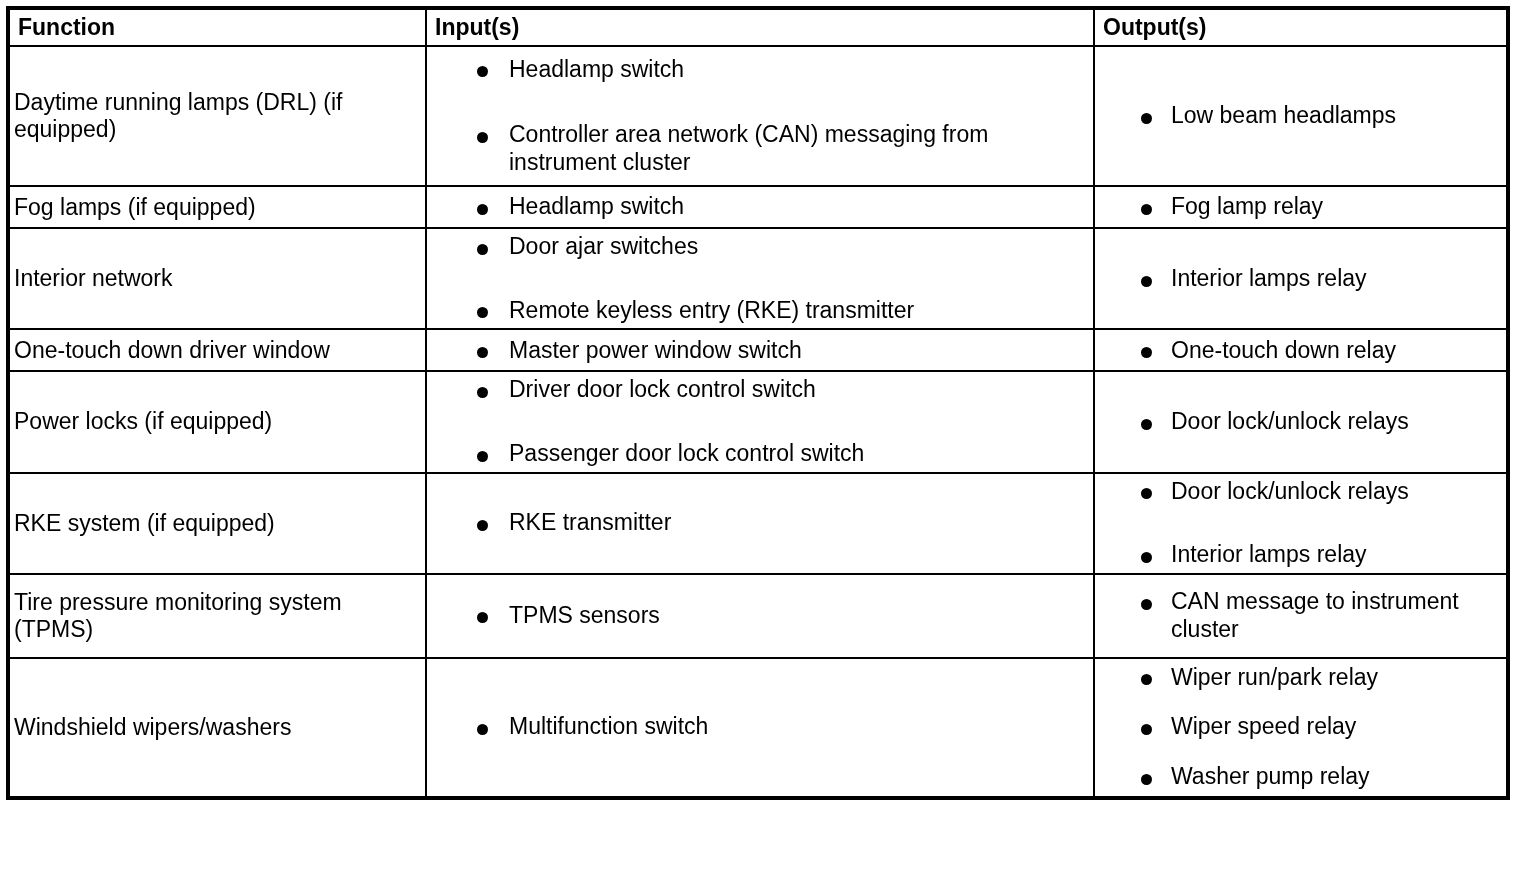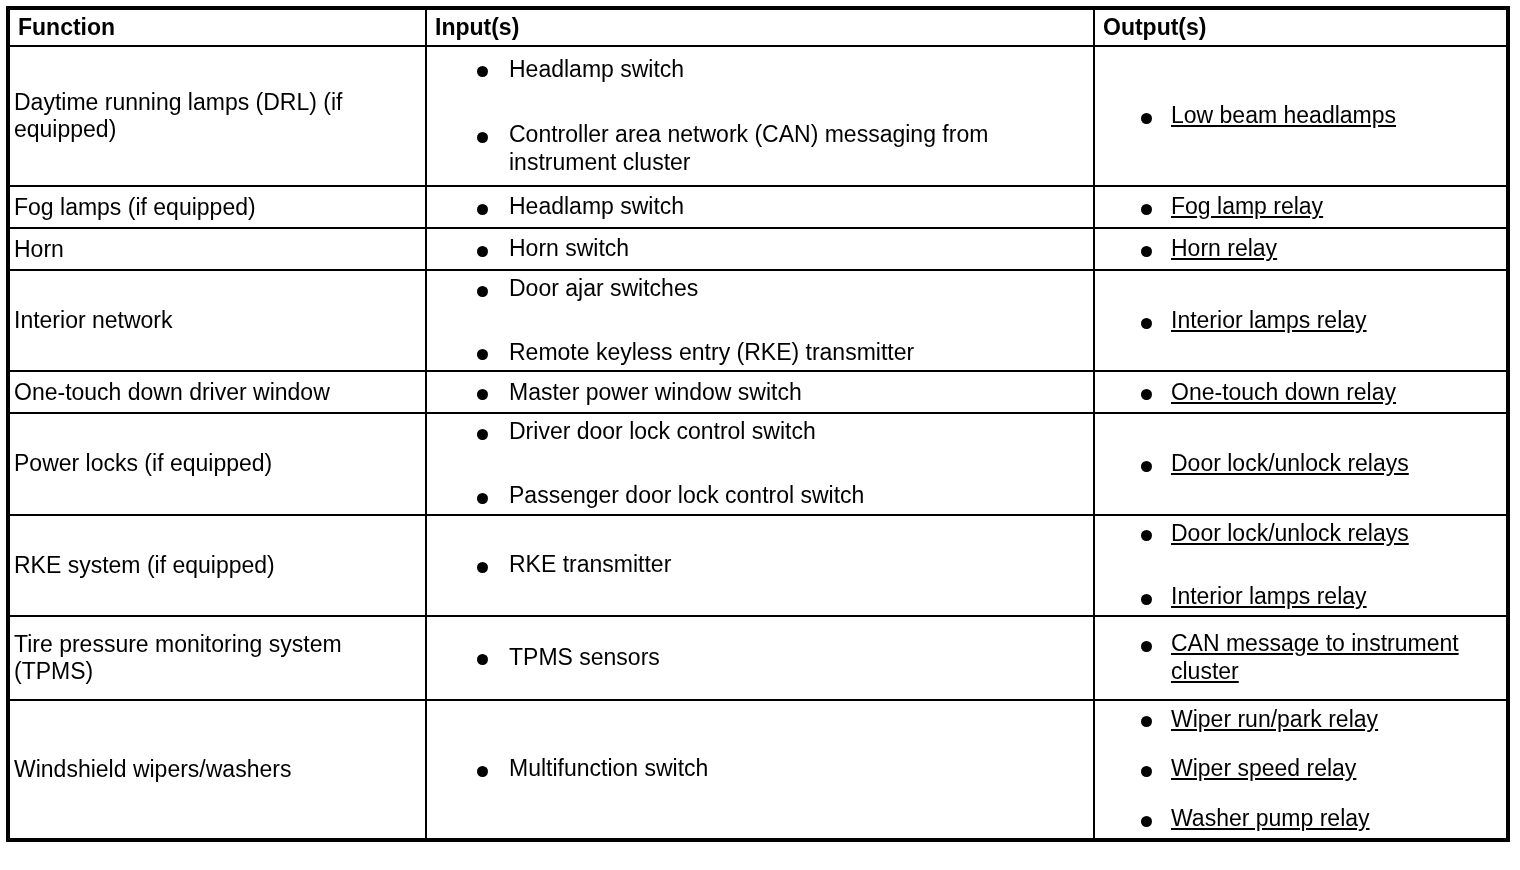--- a/index.html
+++ b/index.html
@@ -79,21 +79,21 @@
     top: 0.46em;
     width: 11px;
     height: 11px;
     background: #000000;
     border-radius: 50%;
   }
   ul.blist li .btext {
     display: block;
   }
   
-  td.out-cell ul.blist li { padding-left: 72px; text-decoration: underline; }
+  td.out-cell ul.blist li { padding-left: 72px; }
   td.out-cell ul.blist li .bullet { left: 42px; }
 
   .row-tall   { height: 140px; }
   .row-short  { height: 42px; }
   .row-mid    { height: 84px; }
 </style>
 </head>
 <body>
 
 <div id="page">
@@ -152,39 +152,20 @@
         <td class="list-cell out-cell">
           <ul class="blist">
             <li>
               <span class="bullet"></span>
               <span class="btext">Fog lamp relay</span>
             </li>
           </ul>
         </td>
       </tr>
 
-      <tr class="row-short">
-        <td class="fn-cell">Horn</td>
-        <td class="list-cell">
-          <ul class="blist">
-            <li>
-              <span class="bullet"></span>
-              <span class="btext">Horn switch</span>
-            </li>
-          </ul>
-        </td>
-        <td class="list-cell out-cell">
-          <ul class="blist">
-            <li>
-              <span class="bullet"></span>
-              <span class="btext">Horn relay</span>
-            </li>
-          </ul>
-        </td>
-      </tr>
 
       <tr class="row-mid">
         <td class="fn-cell">Interior network</td>
         <td class="list-cell">
           <ul class="blist sp-md">
             <li>
               <span class="bullet"></span>
               <span class="btext">Door ajar switches</span>
             </li>
             <li>

